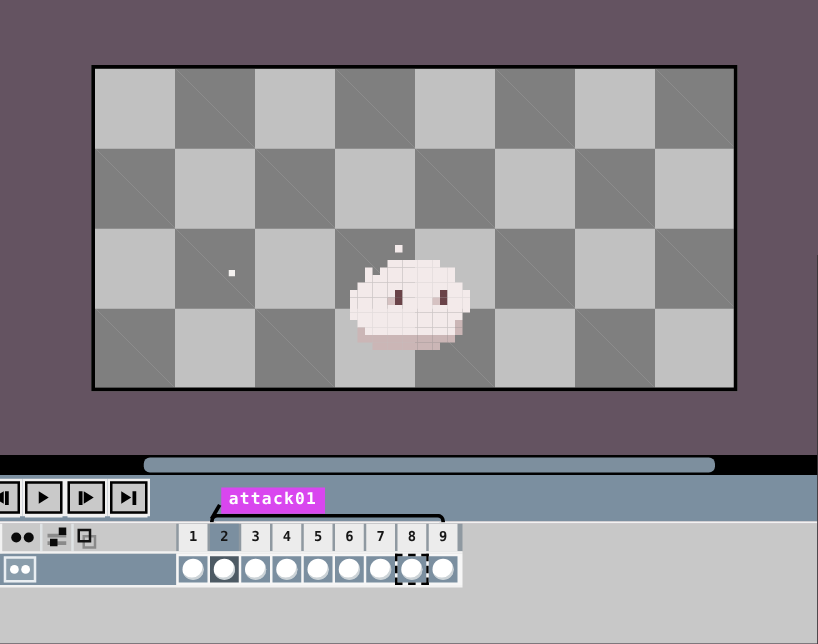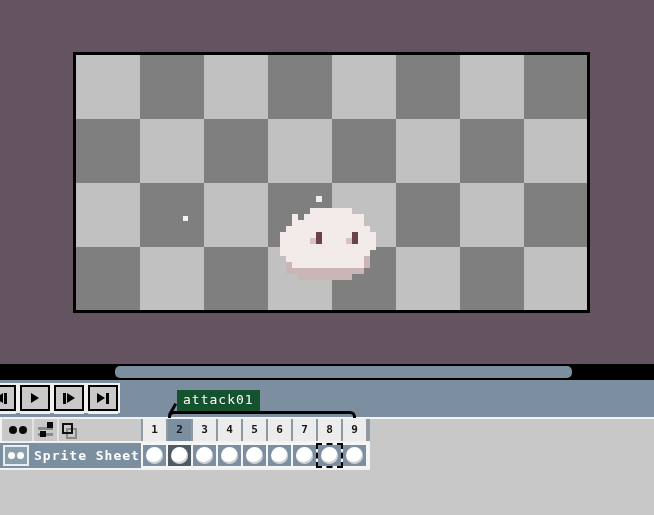--- a/index.html
+++ b/index.html
@@ -21,22 +21,22 @@
     background:#7d8f9e;border-radius:5px;}
   
   #band{position:absolute;left:0;top:380px;width:654px;height:37px;background:#7b8fa0;}
   .pbtn{position:absolute;top:5px;width:30px;height:26px;background:#c9c9c9;
     border:2px solid #000;box-shadow:0 0 0 2px #f0f0f0,0 3px 0 0 #f0f0f0;
     display:flex;align-items:center;justify-content:center;gap:1px;box-sizing:border-box;}
   .g-tr{width:0;height:0;border-left:8px solid #000;border-top:5px solid transparent;border-bottom:5px solid transparent;}
   .g-tl{width:0;height:0;border-right:8px solid #000;border-top:5px solid transparent;border-bottom:5px solid transparent;}
   .g-bar{width:3px;height:11px;background:#000;}
   
-  #tag-label{position:absolute;left:177px;top:390px;background:#14532d;color:#fff;
-    font-size:13px;font-weight:normal;padding:3px 6px 4px 6px;letter-spacing:1px;line-height:14px;}
+  #tag-label{position:absolute;left:177px;top:390px;background:#d946ef;color:#fff;
+    font-size:13px;font-weight:bold;padding:3px 6px 4px 6px;letter-spacing:1px;line-height:14px;}
   #tag-tail{position:absolute;left:171px;top:403px;width:3px;height:13px;background:#000;transform:rotate(30deg);}
   #tag-bracket{position:absolute;left:168px;top:411px;width:188px;height:7px;
     border-top:3px solid #000;border-left:3px solid #000;border-right:3px solid #000;
     border-radius:6px 6px 0 0;box-sizing:border-box;z-index:5;}
   
   #white-line-top{position:absolute;left:0;top:417px;width:654px;height:2px;background:#f2f2f2;}
   #panel-gray{position:absolute;left:0;top:419px;width:654px;height:96px;background:#c8c8c8;}
   #left-white-strip{position:absolute;left:0;top:419px;width:2px;height:49px;background:#f2f2f2;}
   #icons-row{position:absolute;left:2px;top:419px;width:139px;height:22px;background:#c9c9c9;}
   .hdr-sep{position:absolute;top:0;width:2px;height:22px;background:#dfe3e5;}
@@ -302,21 +302,20 @@
       <div class="fcell">8</div>
       <div class="fcell">9</div>
     </div>
   <div id="mid-white-line"></div>
 
   <div id="layer-row">
     <div id="eye-box">
       <span class="dot7"></span>
         <span class="dot7"></span>
     </div>
-    <div id="layer-name">Sprite Sheet</div>
   </div>
   <div id="cels-row">
       <div class="cel">
         <div class="cel-dot"></div>
       </div>
       <div class="cel sel">
         <div class="cel-dot"></div>
       </div>
       <div class="cel">
         <div class="cel-dot"></div>

